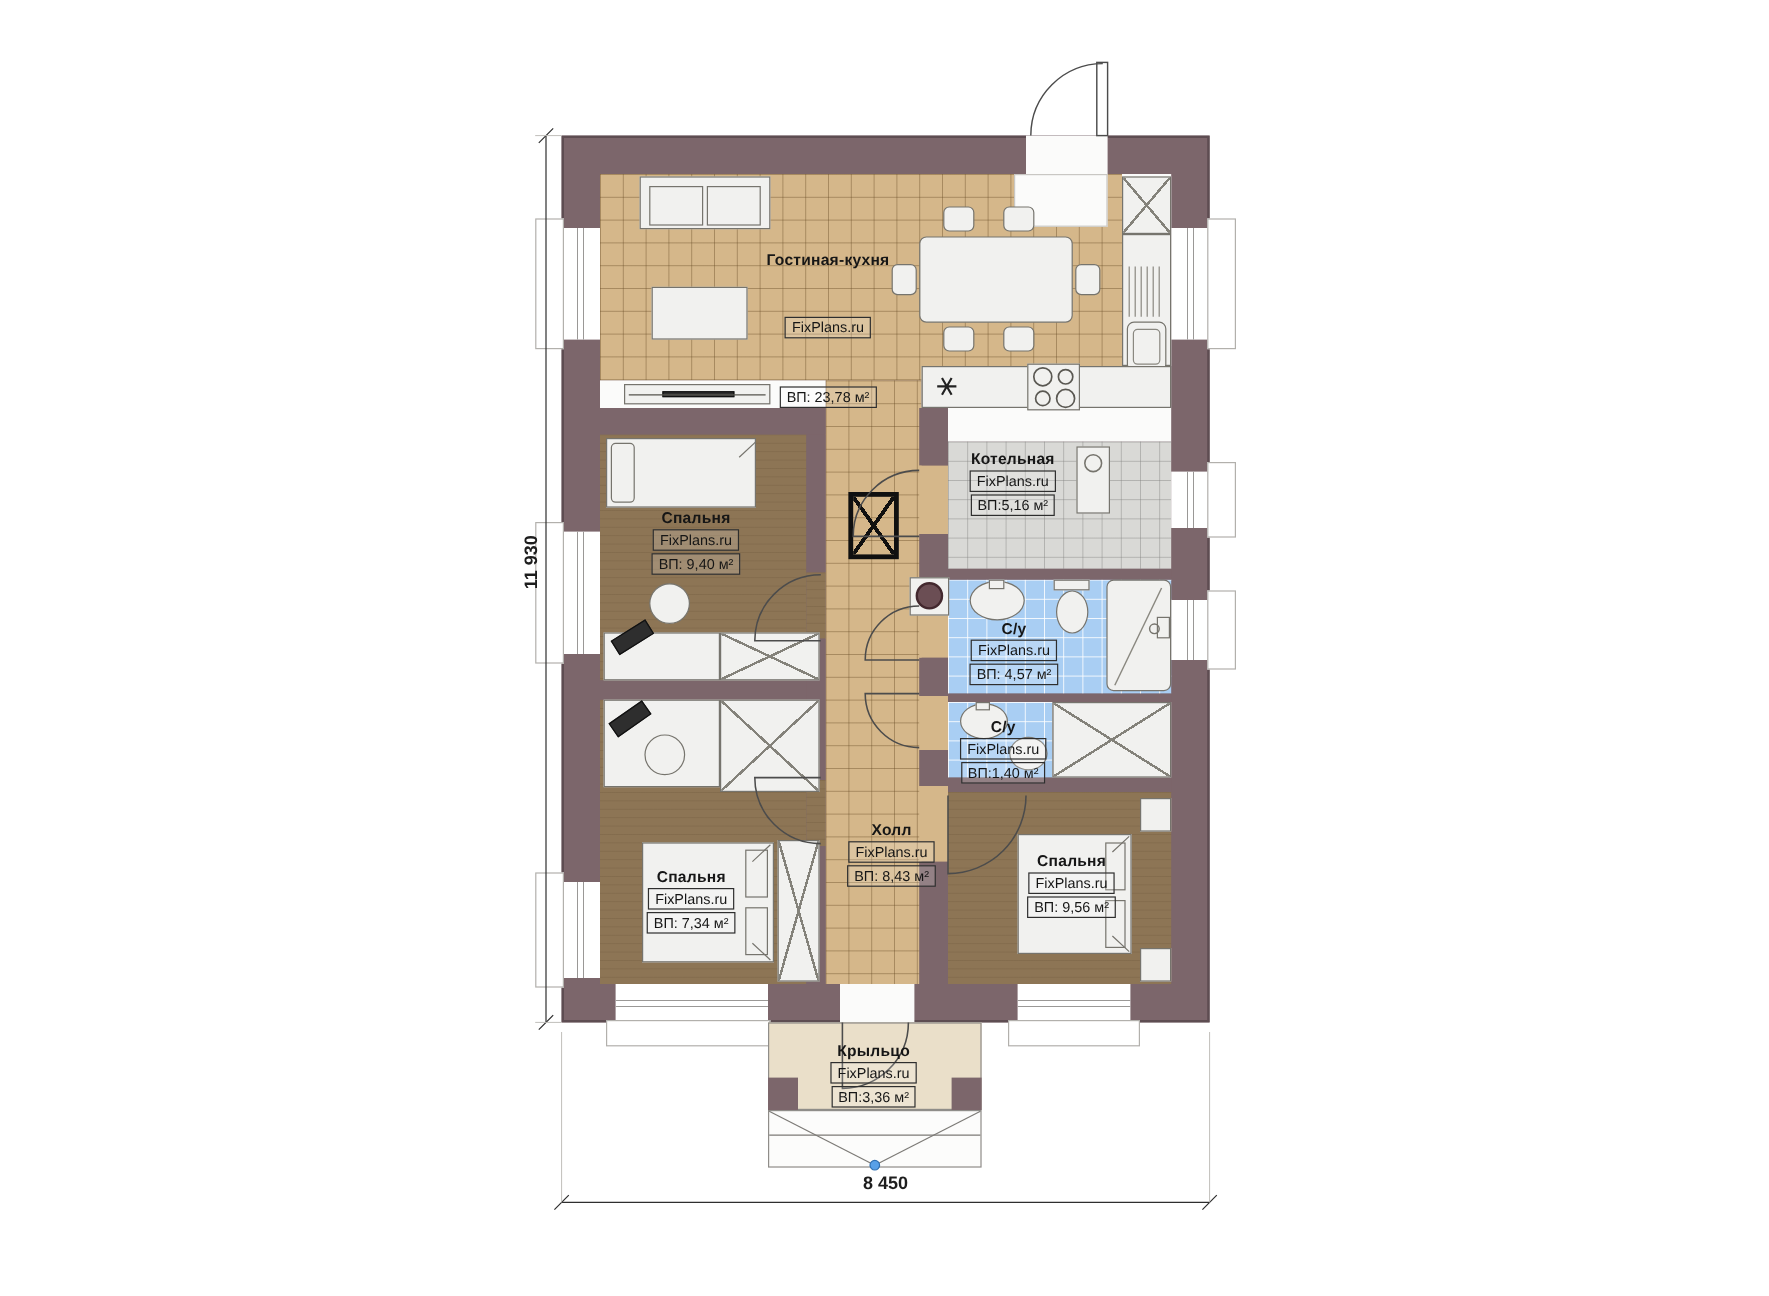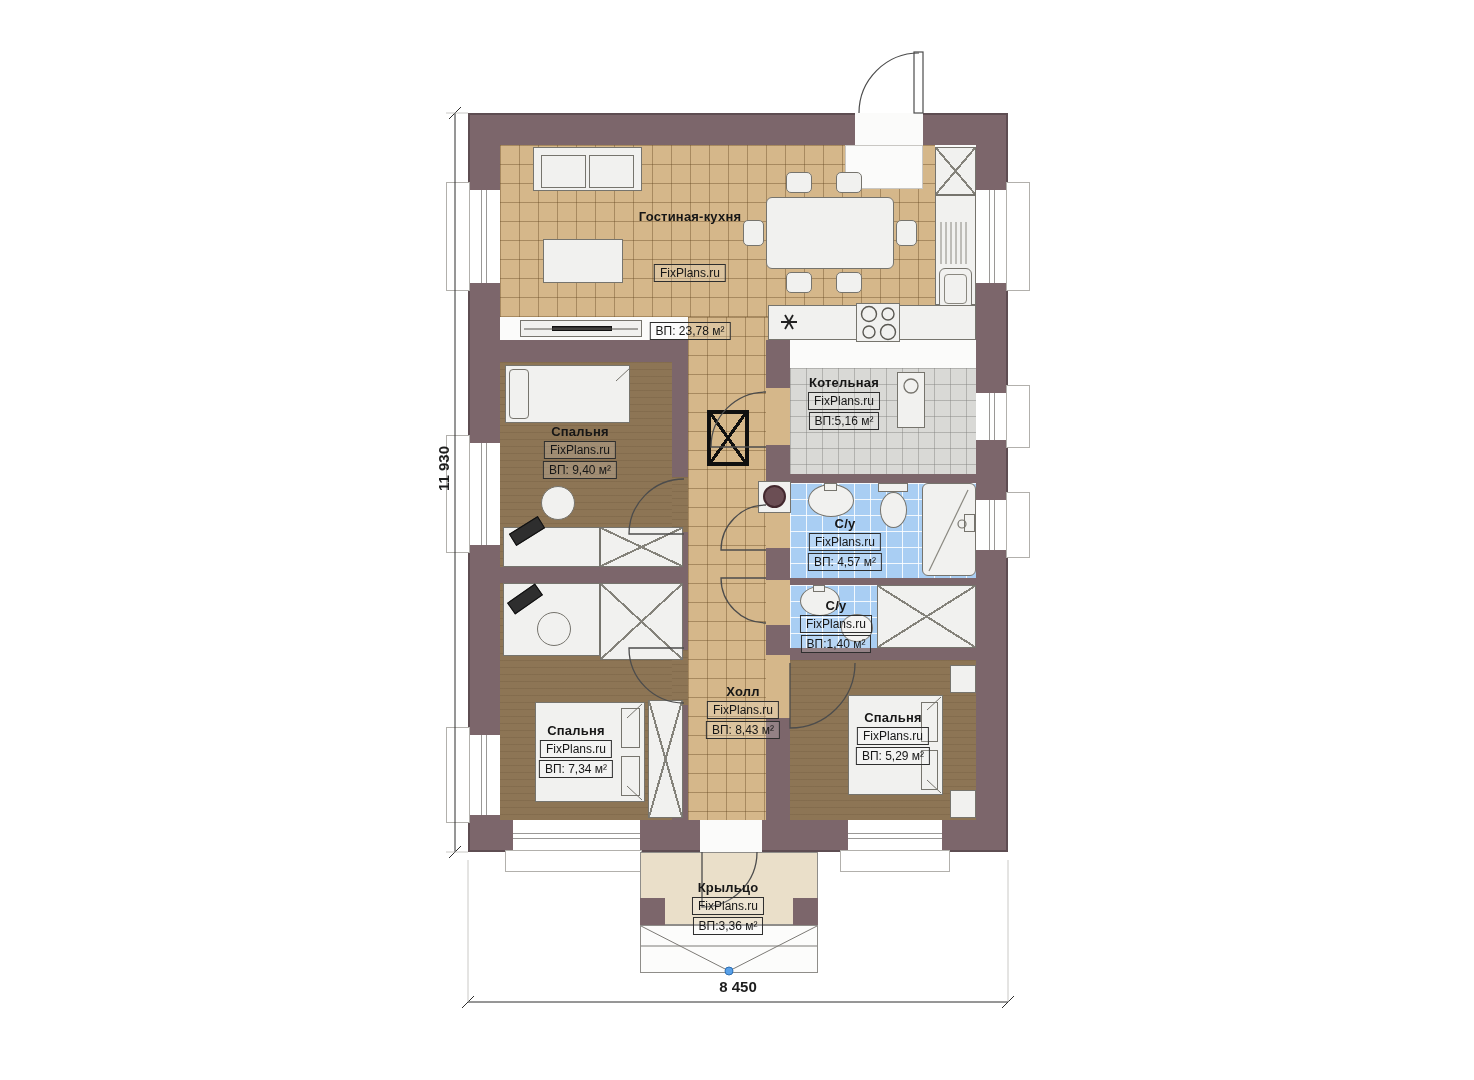--- a/index.html
+++ b/index.html
@@ -274,23 +274,23 @@
     <div class="room-box">ВП: 8,43 м²</div>
   </div>
   <div class="room-label" style="left:576px;top:723px;">
     <div class="room-name">Спальня</div>
     <div class="room-box">FixPlans.ru</div>
     <div class="room-box">ВП: 7,34 м²</div>
   </div>
   <div class="room-label" style="left:893px;top:710px;">
     <div class="room-name">Спальня</div>
     <div class="room-box">FixPlans.ru</div>
-    <div class="room-box">ВП: 5,29 м²</div>
-  </div>
-  <div class="room-label" style="left:728px;top:868px;margin-top:12px;">
+    <div class="room-box">ВП: 9,56 м²</div>
+  </div>
+  <div class="room-label" style="left:728px;top:868px;">
     <div class="room-name">Крыльцо</div>
     <div class="room-box">FixPlans.ru</div>
     <div class="room-box">ВП:3,36 м²</div>
   </div>
 
   <div class="dim-label dim-left" style="left:398px;top:460px;">11 930</div>
   <div class="dim-label" style="left:693px;top:978px;">8 450</div>
 
 </div>
 

